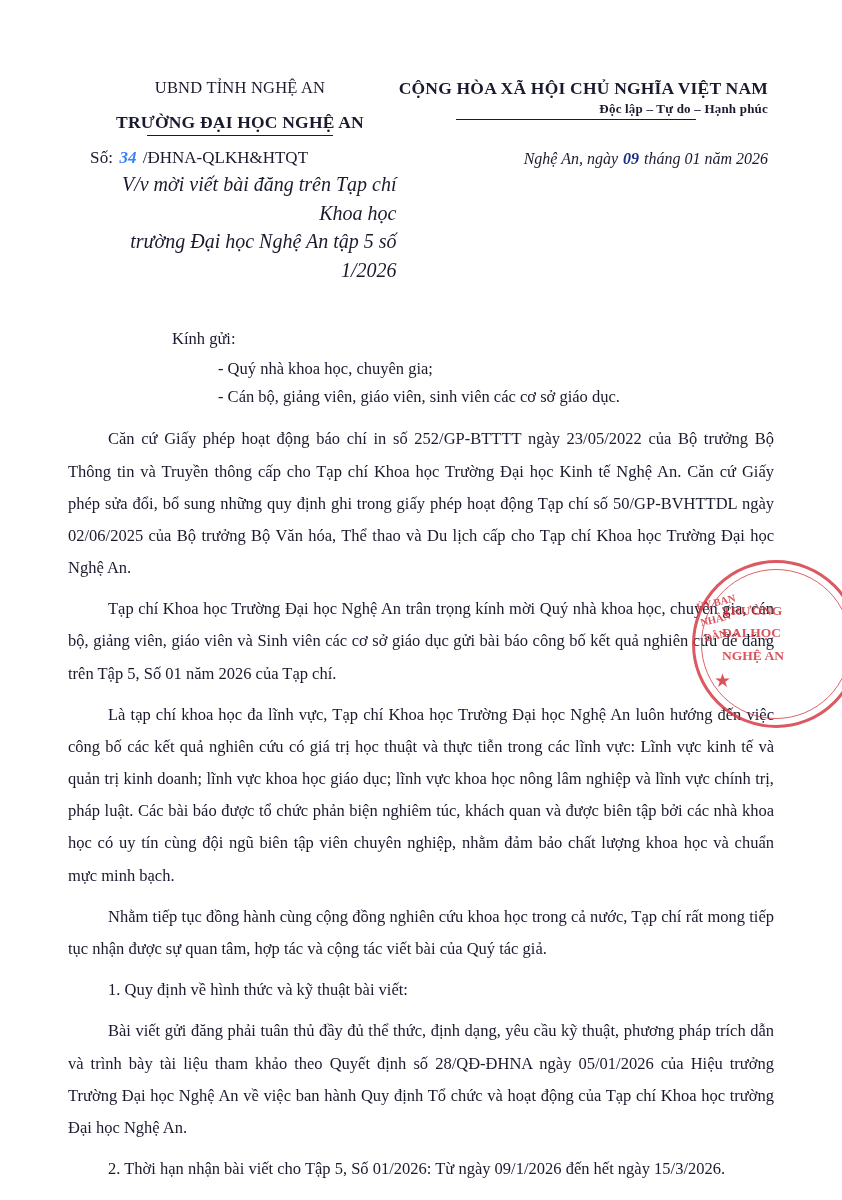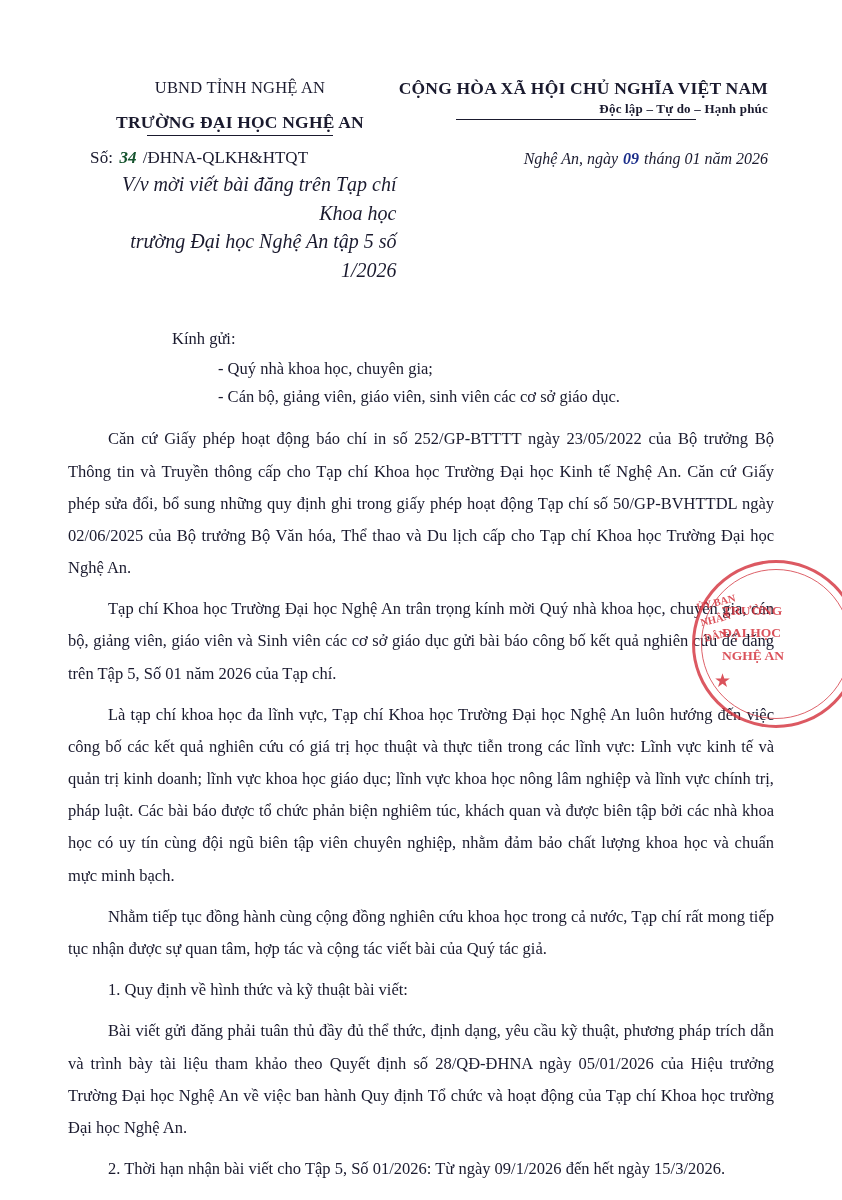--- a/index.html
+++ b/index.html
@@ -91,21 +91,21 @@
     font-size: 17px;
     white-space: nowrap;
   }
   .so-label {
     letter-spacing: .2px;
   }
   .so-number {
     font-family: "Liberation Serif", serif;
     font-style: italic;
     font-weight: bold;
-    color: #14532d;
+    color: #3b82f6;
     font-size: 17px;
     padding: 0 2px;
   }
   .vv-line {
     font-style: italic;
     font-size: 20px;
     line-height: 1.42;
     margin-top: 2px;
     text-align: right;
     padding-left: 4px;

